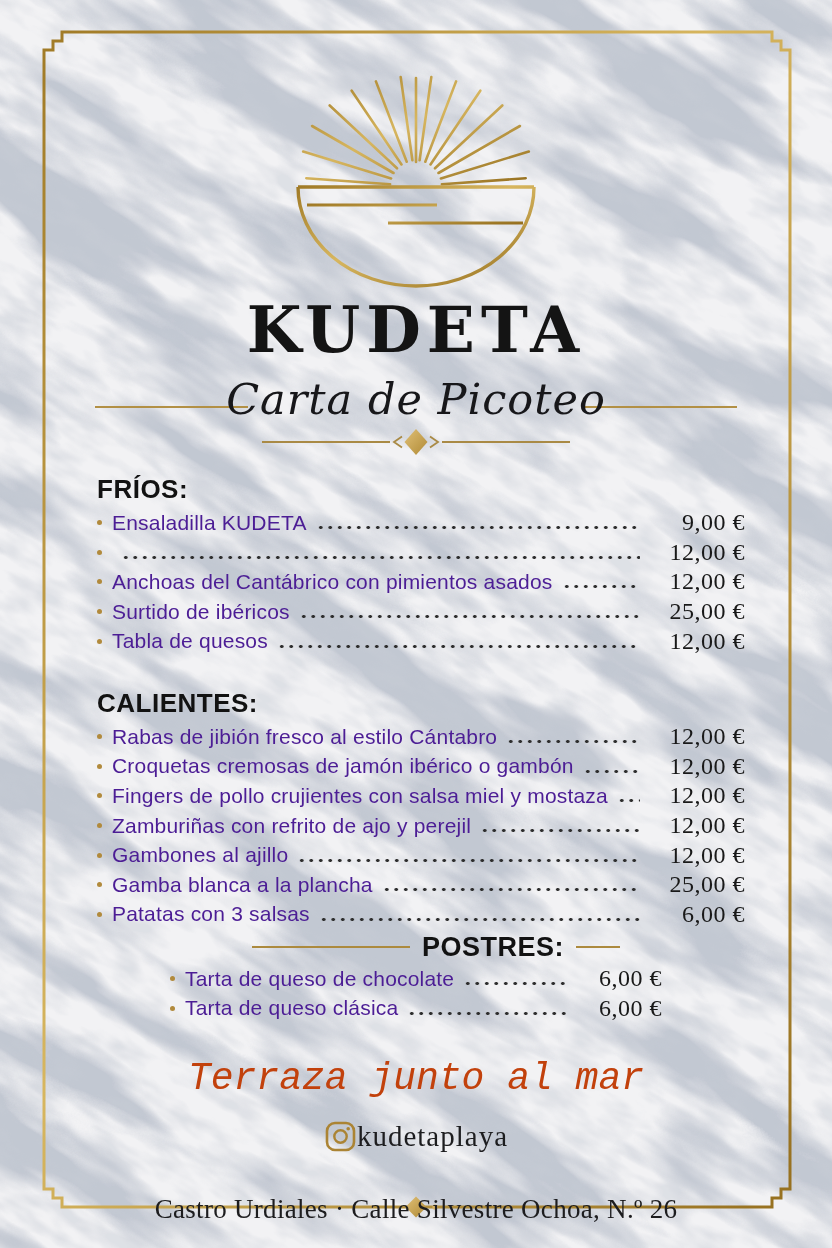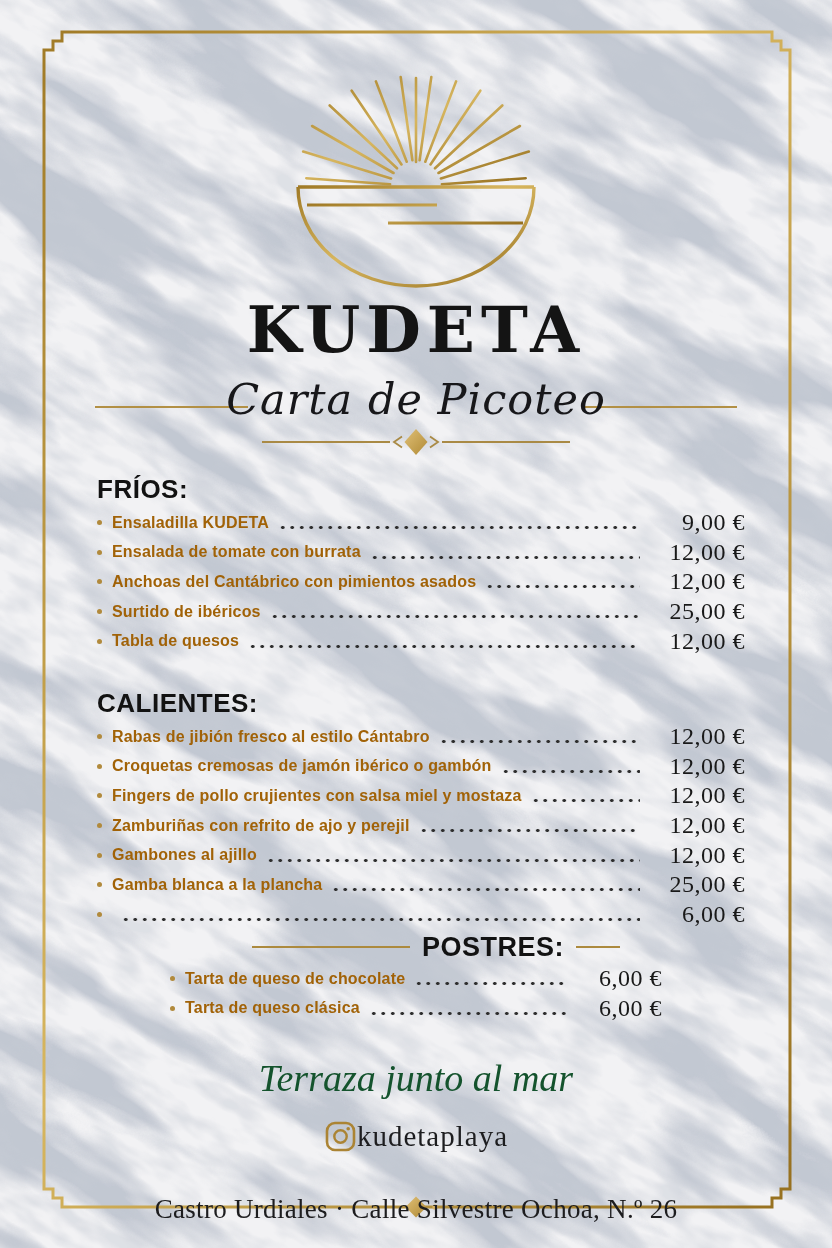--- a/index.html
+++ b/index.html
@@ -24,21 +24,21 @@
 
   
   .menu-main{position:absolute;left:97px;right:87px;top:476px;}
   .section-title{
     margin:0 0 6px 0;font-size:26px;line-height:26px;font-weight:bold;
     letter-spacing:.5px;color:#121212;
   }
   .section-calientes{margin-top:34px;}
   .row{display:flex;align-items:center;height:29.6px;}
   .bullet{flex:none;width:5px;height:5px;border-radius:50%;background:#b18a3c;margin-right:10px;}
-  .item-name{font-size:16px;font-weight:bold;letter-spacing:.2px;white-space:nowrap;color:#a16207;}
+  .item-name{font-size:21px;font-weight:normal;letter-spacing:.2px;white-space:nowrap;color:#4c1d95;}
   .leader{
     flex:1;height:5px;margin:10px 10px 0 9px;
     background-image:radial-gradient(circle,#2d2d2d 1.5px,rgba(0,0,0,0) 1.9px);
     background-size:9.5px 5px;background-repeat:repeat-x;background-position:left center;
   }
   .price{
     font-family:"Liberation Serif",serif;font-size:24px;min-width:95px;
     text-align:right;white-space:nowrap;letter-spacing:.5px;color:#191919;
   }
 
@@ -48,22 +48,22 @@
   .postres-heading .hline{height:2px;background:#ac8a3e;}
   .postres-heading .hline.left{width:158px;margin-right:12px;}
   .postres-heading .hline.right{width:44px;margin-left:12px;}
   .postres-heading .section-title{margin:0;font-size:27px;}
   .postres-rows{width:492px;margin:4px auto 0;}
   .postres-rows .price{min-width:84px;}
 
   
   .tagline{
     position:absolute;top:1058px;left:0;right:0;text-align:center;
-    font-family:Liberation Serif, serif;font-style:italic;font-size:38px;
-    color:#14532d;line-height:1.1;
+    font-family:Liberation Mono, monospace;font-style:italic;font-size:38px;
+    color:#c2410c;line-height:1.1;
   }
   .insta-row{
     position:absolute;top:1120px;left:0;right:0;
     display:flex;align-items:center;justify-content:center;
   }
   .insta-handle{
     font-family:"Liberation Serif",serif;font-size:29px;color:#1d1d1f;letter-spacing:1px;
   }
   .address{
     position:absolute;top:1158px;left:0;right:0;text-align:center;
@@ -163,21 +163,20 @@
       <div>
   <div class="row">
     <span class="bullet"></span>
     <span class="item-name">Ensaladilla KUDETA</span>
     <span class="leader"></span>
     <span class="price">9,00 €</span>
   </div>
 
   <div class="row">
     <span class="bullet"></span>
-    <span class="item-name">Ensalada de tomate con burrata</span>
     <span class="leader"></span>
     <span class="price">12,00 €</span>
   </div>
 
   <div class="row">
     <span class="bullet"></span>
     <span class="item-name">Anchoas del Cantábrico con pimientos asados</span>
     <span class="leader"></span>
     <span class="price">12,00 €</span>
   </div>
@@ -238,20 +237,21 @@
 
   <div class="row">
     <span class="bullet"></span>
     <span class="item-name">Gamba blanca a la plancha</span>
     <span class="leader"></span>
     <span class="price">25,00 €</span>
   </div>
 
   <div class="row">
     <span class="bullet"></span>
+    <span class="item-name">Patatas con 3 salsas</span>
     <span class="leader"></span>
     <span class="price">6,00 €</span>
   </div>
 </div>
     </section>
   </div>
 
   <div class="postres">
     <div class="postres-heading">
       <span class="hline left"></span>

